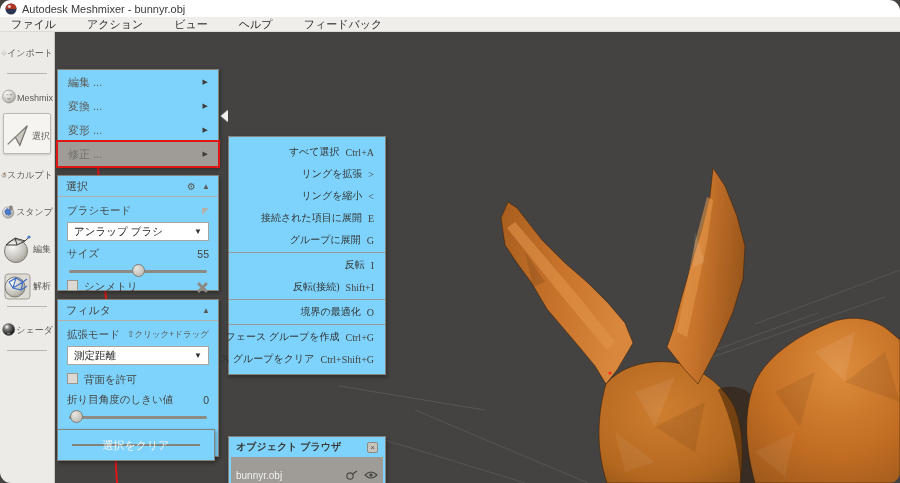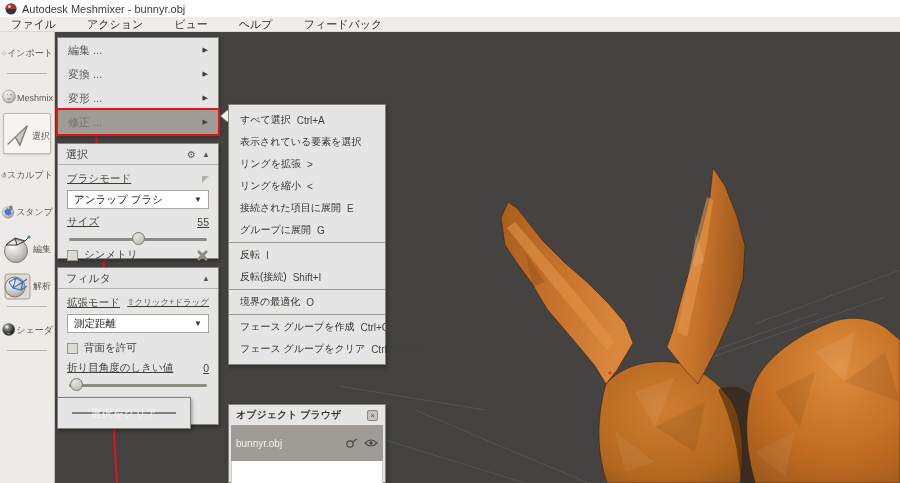--- a/index.html
+++ b/index.html
@@ -1,18 +1,18 @@
 <!DOCTYPE html>
 <html><head>
 <meta charset="utf-8">
 <style>
   * { margin:0; padding:0; box-sizing:border-box; }
   html,body { width:900px; height:483px; overflow:hidden; background:#444342;
               font-family:"Liberation Sans","DejaVu Sans",sans-serif; }
-  #app { position:relative; width:900px; height:483px; overflow:hidden; background:#444342; }
+  #app { position:relative; width:900px; height:483px; overflow:hidden; background:#444342;border-radius:11px; }
 
   
   .titlebar { position:absolute; left:0; top:0; width:900px; height:17px; background:#ffffff;
               display:flex; align-items:center; gap:5px; padding-left:5px;
               font-size:11px; color:#3a3a3a; z-index:30; }
   .menubar { position:absolute; left:0; top:17px; width:900px; height:15px; background:#f0eeeb;
              display:flex; align-items:center; gap:17px; padding-left:4px;
              font-size:11px; color:#2b2b2b; z-index:30; border-bottom:1px solid #dedbd6; }
   .menubar .mitem { padding:0 7px; cursor:default; }
 
@@ -20,72 +20,72 @@
   .sidebar { position:absolute; left:0; top:32px; width:55px; height:451px; background:#edebe7;
              display:flex; flex-direction:column; align-items:center; z-index:20;
              border-right:1px solid #c9c6c0; }
   .sb-item { width:52px; display:flex; align-items:center; padding-top:5px; }
   .sb-label { font-size:9px; color:#5a5852; margin-top:1px; white-space:nowrap; }
   .sb-item.selected { background:#f6f4f0; border:1px solid #bdbab4; border-radius:2px; width:48px;
                       box-shadow:0 1px 2px rgba(0,0,0,.15); }
   .sb-sep { width:40px; height:1px; background:#b8b5af; margin:4px 0 2px 0; }
 
   
-  .panel { position:absolute; background:#e5e5e5; border:1px solid #85827c; z-index:10;
-           color:#3d3b38; font-size:11px; box-shadow:1px 2px 4px rgba(0,0,0,.35); }
+  .panel { position:absolute; background:#7dd3fc; border:1px solid #85827c; z-index:10;
+           color:#3d3b38; font-size:11px; box-shadow:1px 2px 4px rgba(0,0,0,.35);margin-top:32px; }
 
   
   .actions-menu { left:57px; top:37px; width:162px; }
   .am-row { height:24px; display:flex; align-items:center; justify-content:space-between;
             padding:0 10px; color:#5c5a55; }
   .am-arrow { font-size:7px; color:#3f3d39; }
   .am-row.hl { background:#9f9c97; color:#73716b; box-shadow:0 0 0 2px #e01616; position:relative; z-index:2; }
 
   
   .context-menu { left:228px; top:104px; width:158px; padding:4px 0; }
-  .cm-row { height:22px; display:flex; align-items:center; justify-content:flex-start;
-            padding:0 11px; white-space:nowrap; font-size:10px; color:#33322f; }
+  .cm-row { height:22px; display:flex; align-items:center; justify-content:flex-end;
+            padding:0 11px; white-space:nowrap; font-size:10px; color:#33322f;font-family:Liberation Serif, serif; }
   .cm-short { color:#44423e; font-size:10px; padding-left:6px; }
   .cm-sep { height:1px; background:#9a978f; margin:1px 0; }
   .cm-notch { position:absolute; left:221px; top:110px; width:0; height:0; z-index:11;
               border-top:6px solid transparent; border-bottom:6px solid transparent;
               border-right:7px solid #f1efec; filter:drop-shadow(-1px 0 0 #85827c); }
 
   
   .p-header { height:21px; display:flex; align-items:center; padding:0 8px; gap:6px;
               border-bottom:1px solid #b3b0aa; }
   .p-title { flex:1; font-size:11px; color:#44423d; }
   .p-hicon { font-size:10px; color:#5c5a55; }
   .p-body { padding:7px 9px 6px 9px; }
-  .row { display:flex; align-items:center; justify-content:space-between;text-decoration:underline; }
+  .row { display:flex; align-items:center; justify-content:space-between; }
   .lbl { color:#45433e; font-size:10.5px; }
   .hint { color:#5c5a55; font-size:8.5px; }
   .dropdown { margin-top:4px; height:19px; background:#ffffff; border:1px solid #a9a6a0;
               display:flex; align-items:center; justify-content:space-between; padding:0 6px;
               font-size:10.5px; color:#222; }
   .dd-arrow { font-size:8px; color:#333; }
   .slider { position:relative; height:13px; margin:3px 0 2px 0; }
   .slider-track { position:absolute; left:2px; right:2px; top:6px; height:3px; background:#8e8b85; border-radius:2px; }
   .slider-handle { position:absolute; top:0; width:13px; height:13px; border-radius:50%;
                    background:radial-gradient(circle at 35% 30%, #e8e5e0, #b5b2ac); border:1px solid #7f7c76; }
   .checkbox { width:11px; height:11px; background:#dcd9d4; border:1px solid #9a978f; display:inline-block; }
-  .chk-row { display:flex; align-items:center; gap:6px; }
+  .chk-row { display:flex; gap:6px; }
   .tools-icon { position:relative; width:13px; height:13px; display:inline-block; }
   .tools-icon::before, .tools-icon::after { content:""; position:absolute; left:5px; top:0;
      width:3px; height:13px; background:#8d8a84; border-radius:2px; }
   .tools-icon::before { transform:rotate(45deg); }
   .tools-icon::after { transform:rotate(-45deg); }
   .cursor-mini { width:0; height:0; border-left:7px solid #b3b0aa; border-bottom:7px solid transparent; }
 
   
   .select-panel { left:57px; top:143px; width:162px; height:116px; }
   .filter-panel { left:57px; top:267px; width:162px; height:158px; }
 
   
-  .clear-panel { left:57px; top:397px; width:134px; height:32px; padding:14px; }
+  .clear-panel { left:57px; top:397px; width:158px; height:32px; padding:14px; }
   .clear-btn { width:100%; height:100%; background:#a8a49e; border:1px solid #85827c;
                color:#f4f3f0; font-size:11px; display:flex; align-items:center; justify-content:center;
                font-family:inherit; cursor:default; }
 
   
   .object-browser { left:228px; top:404px; width:158px; height:79px; padding:0; }
   .ob-header { height:20px; display:flex; align-items:center; padding:0 7px;
                font-size:10px; color:#3a3835; }
   .ob-title { flex:1; font-weight:bold; font-size:10px; }
   .ob-close { width:11px; height:11px; background:#c7c4be; border:1px solid #8d8a84; color:#55534e;
@@ -307,24 +307,20 @@
     </div>
   </div>
   <div class="cm-notch"></div>
 
   <div class="panel context-menu">
     <div class="cm-row">
       <span>すべて選択</span>
       <span class="cm-short">Ctrl+A</span>
     </div>
     <div class="cm-row">
-      <span>表示されている要素を選択</span>
-      <span class="cm-short"></span>
-    </div>
-    <div class="cm-row">
       <span>リングを拡張</span>
       <span class="cm-short">&gt;</span>
     </div>
     <div class="cm-row">
       <span>リングを縮小</span>
       <span class="cm-short">&lt;</span>
     </div>
     <div class="cm-row">
       <span>接続された項目に展開</span>
       <span class="cm-short">E</span>

